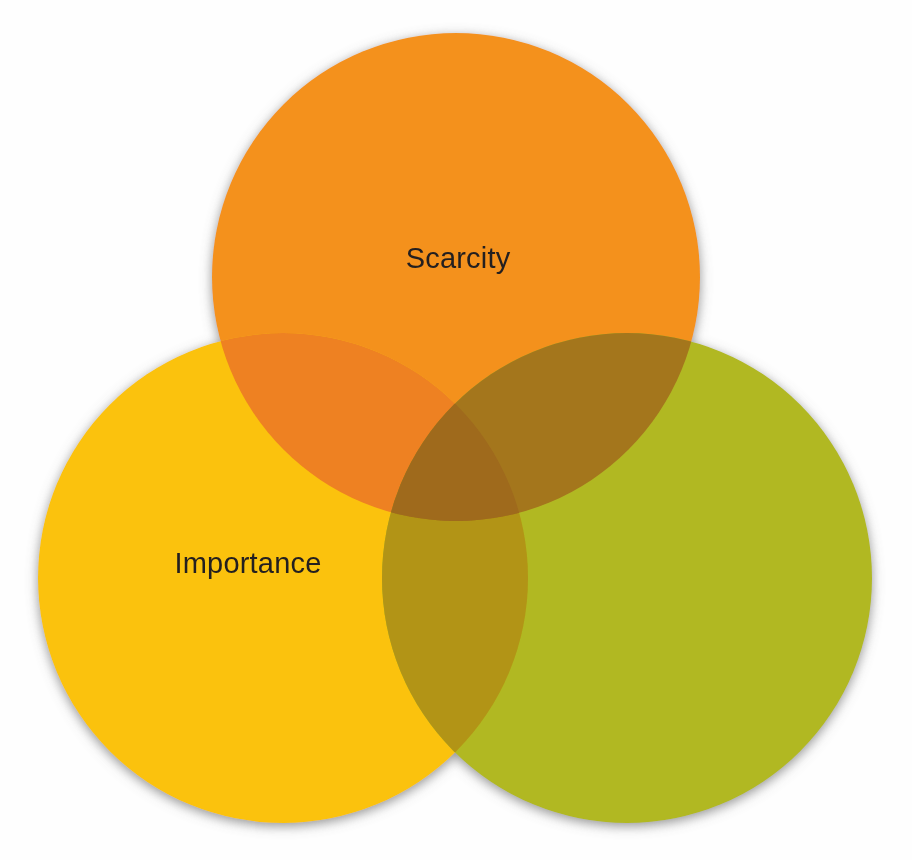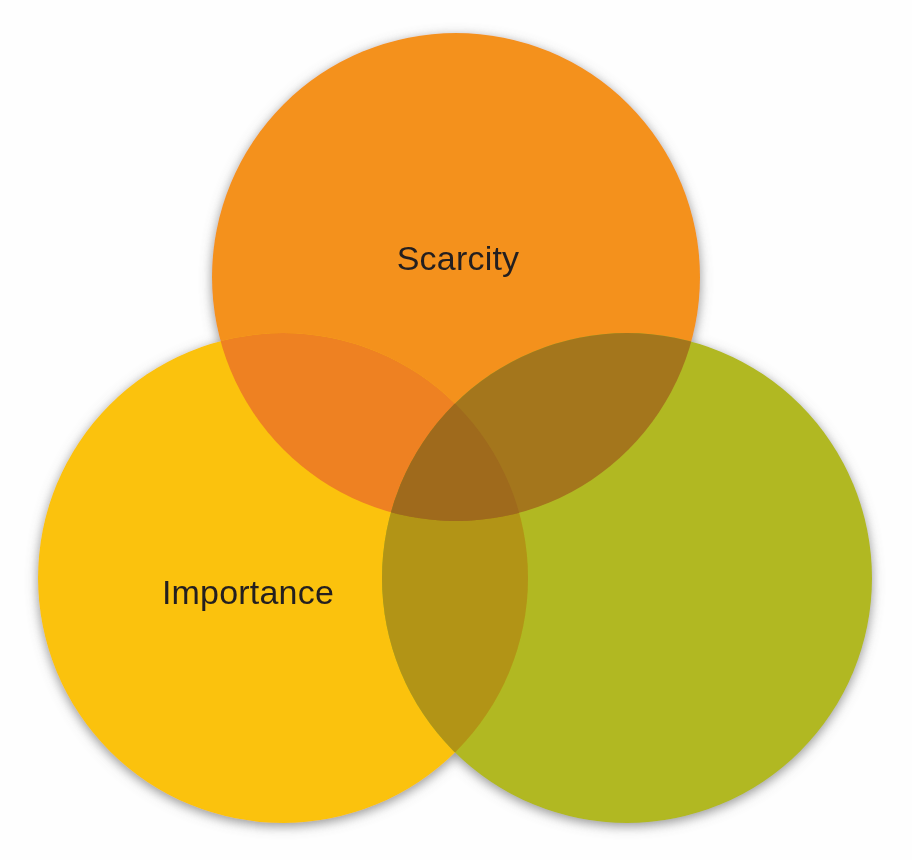--- a/index.html
+++ b/index.html
@@ -16,29 +16,29 @@
     font-family: "Liberation Sans", sans-serif;
   }
   .venn-svg {
     position: absolute;
     left: 0;
     top: 0;
   }
   .circle-label {
     position: absolute;
     transform: translate(-50%, -50%);
-    font-size: 34px;
+    font-size: 29px;
     font-weight: 400;
     color: #231f20;
     letter-spacing: 0.2px;
     white-space: nowrap;
     user-select: none;
   }
   .label-scarcity        { left: 458px; top: 258px; }
-  .label-importance      { left: 248px; top: 592px; }
+  .label-importance      { left: 248px; top: 563px; }
   .label-substitutability{ left: 650px; top: 581px; }
 </style>
 </head>
 <body>
 
 <div class="stage">
 
   <svg class="venn-svg" width="912" height="860" viewBox="0 0 912 860">
     <defs>
       <filter id="soft-shadow" x="-15%" y="-15%" width="130%" height="130%">

